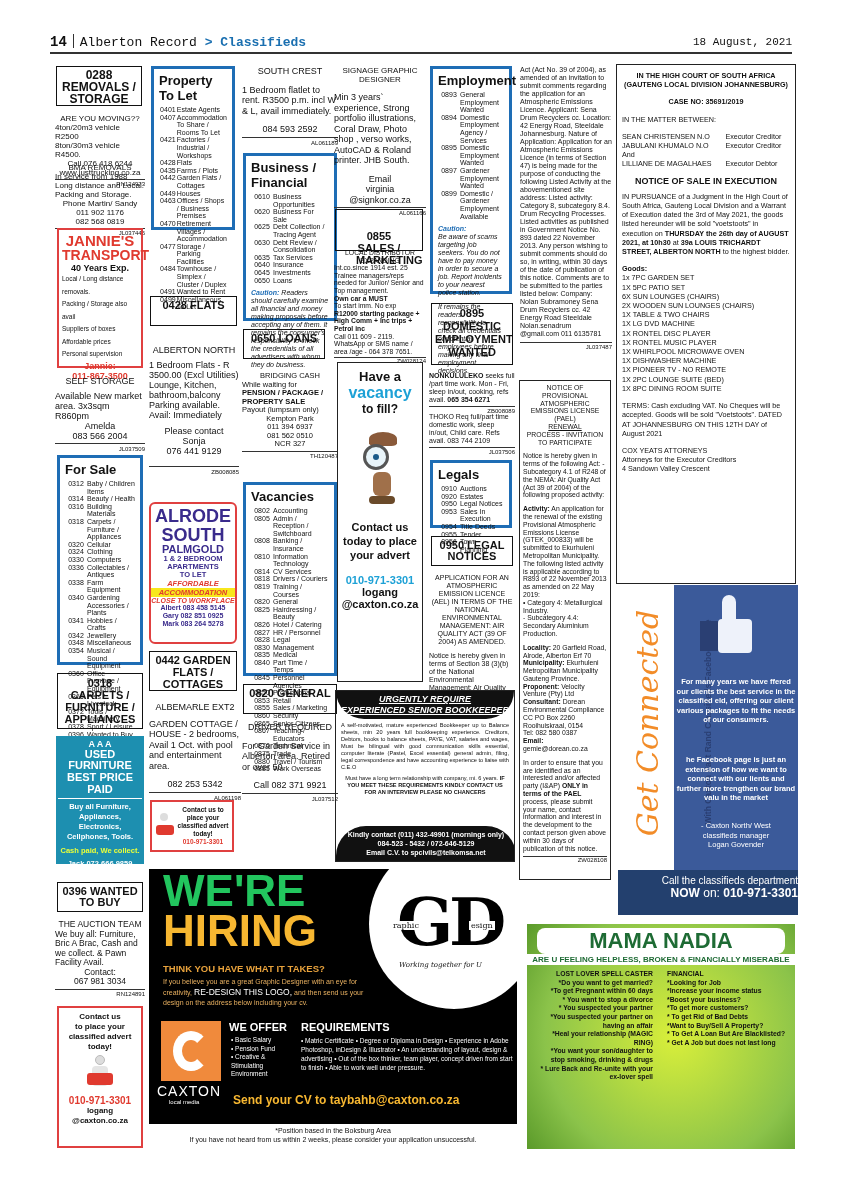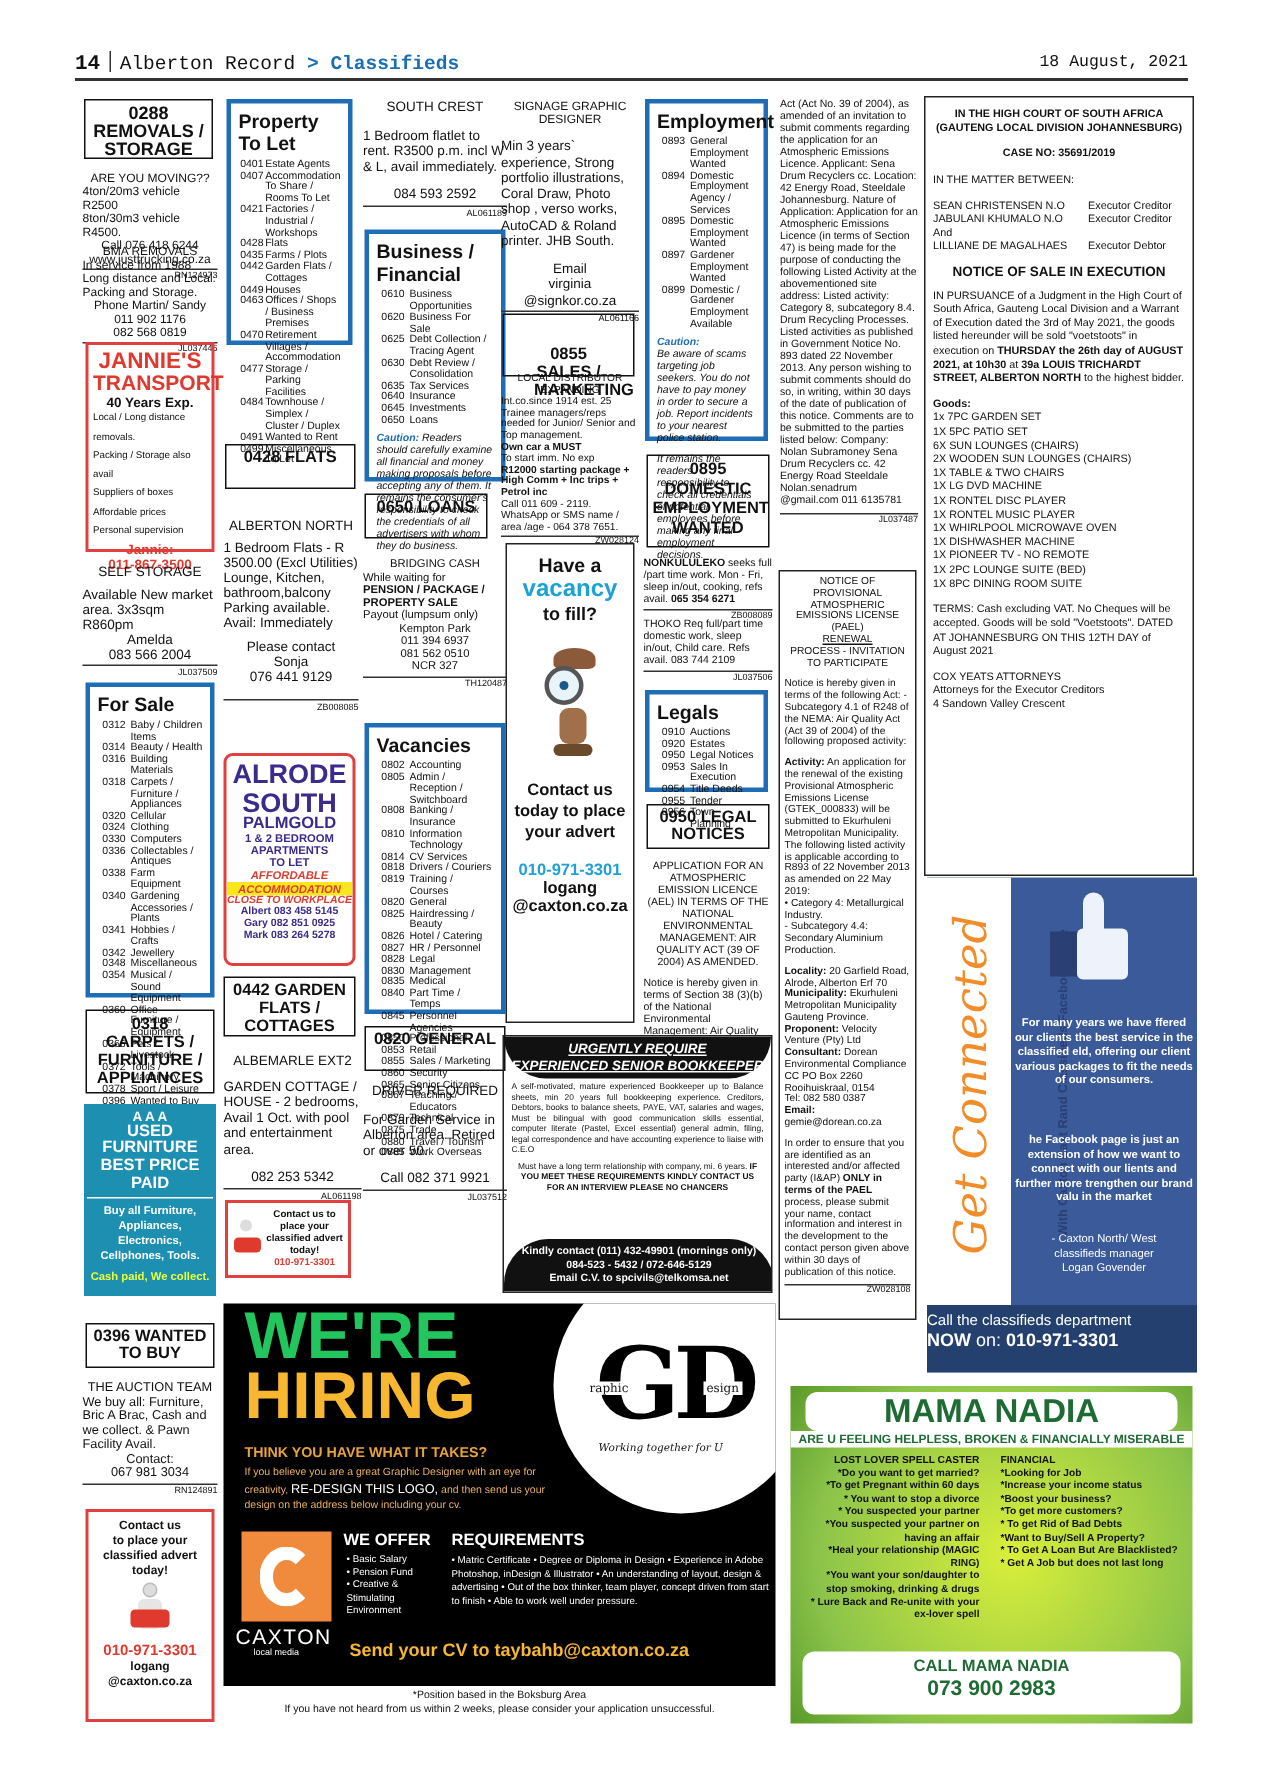--- a/index.html
+++ b/index.html
@@ -163,21 +163,21 @@
 </div>
 
 <div class="abs box" style="left:57px;top:673px;width:86px;height:56px;font-size:11px;line-height:12px;padding:3px">0318 CARPETS / FURNITURE / APPLIANCES</div>
 
 <div class="abs" style="left:56px;top:736px;width:88px;height:128px;background:#1d8fb0;color:#fff;text-align:center;padding:3px 2px">
   <div class="b" style="font-size:9px">A A A</div>
   <div class="b" style="font-size:11px;line-height:11px">USED FURNITURE</div>
   <div class="b" style="font-size:11px;line-height:12px;border-bottom:1px solid #fff;padding-bottom:3px">BEST PRICE PAID</div>
   <div class="b" style="font-size:7.5px;line-height:10px;margin-top:3px">Buy all Furniture, Appliances, Electronics, Cellphones, Tools.</div>
   <div class="b" style="font-size:7.5px;color:#eaff3a;margin-top:4px">Cash paid, We collect.</div>
-  <div class="b" style="font-size:7.5px;margin-top:20px">Jack 072 666 9859</div>
+  <div class="b" style="font-size:7.5px;margin-top:4px">Jack 072 666 9859</div>
   <div class="b" style="font-size:7.5px">Angelique 060 765 7974</div>
 </div>
 
 <div class="abs box" style="left:57px;top:882px;width:86px;height:30px;font-size:11px;line-height:11px;padding:3px">0396 WANTED TO BUY</div>
 
 <div class="abs ad" style="left:55px;top:920px;width:90px;font-size:8.5px;line-height:9.5px">
   <div class="t">THE AUCTION TEAM</div>
   <div>We buy all: Furniture, Bric A Brac, Cash and we collect. &amp; Pawn Facility Avail.</div>
   <div class="t">Contact:</div>
   <div class="t">067 981 3034</div>
@@ -691,21 +691,21 @@
     <div style="position:absolute;left:10px;top:24px;width:34px;height:34px;background:#eef2fa;border-radius:4px"></div>
     <div style="position:absolute;left:-8px;top:26px;width:18px;height:30px;background:#2a3f73"></div>
   </div>
   <div style="position:absolute;left:58px;top:92px;width:120px;text-align:center;font-weight:bold;font-size:7.5px;line-height:9.5px">For many years we have ffered our clients the best service in the classified eld, offering our client various packages to fit the needs of our consumers.</div>
   <div style="position:absolute;left:58px;top:170px;width:120px;text-align:center;font-weight:bold;font-size:7.5px;line-height:9.5px">he Facebook page is just an extension of how we want to connect with our lients and further more trengthen our brand valu in the market</div>
   <div style="position:absolute;left:58px;top:236px;width:120px;text-align:center;font-size:7.5px;line-height:9.5px">
     <div>- Caxton North/ West</div>
     <div>classifieds manager</div>
     <div>Logan Govender</div>
   </div>
-  <div style="position:absolute;left:0;top:285px;width:180px;height:45px;background:#23406e;text-align:left;padding-top:5px">
+  <div style="position:absolute;left:0;top:285px;width:180px;height:45px;background:#23406e;text-align:right;padding-top:5px">
     <div style="font-size:10px">Call the classifieds department</div>
     <div style="font-size:12px;font-weight:bold"><span>NOW</span> <span style="font-weight:normal">on:</span> <span>010-971-3301</span></div>
   </div>
 </div>
 
 <div class="abs" style="left:335px;top:690px;width:180px;height:172px;border:1px solid #222;overflow:hidden">
   <div style="background:#111;color:#fff;text-align:center;font-weight:bold;font-style:italic;font-size:9px;line-height:11px;padding:3px;border-radius:0 0 30px 30px;text-decoration:underline">
     <div>URGENTLY REQUIRE</div>
     <div>EXPERIENCED SENIOR BOOKKEEPER</div>
   </div>
@@ -774,17 +774,13 @@
           <div>*Increase your income status</div>
           <div>*Boost your business?</div>
           <div>*To get more customers?</div>
           <div>* To get Rid of Bad Debts</div>
           <div>*Want to Buy/Sell A Property?</div>
           <div>* To Get A Loan But Are Blacklisted?</div>
           <div>* Get A Job but does not last long</div>
         </div>
     </div>
   </div>
-  <div style="position:absolute;left:8px;bottom:6px;width:252px;height:42px;background:#fff;border-radius:8px;text-align:center;color:#1e6b34;font-weight:bold">
-    <div style="font-size:11px;margin-top:4px">CALL MAMA NADIA</div>
-    <div style="font-size:14px">073 900 2983</div>
-  </div>
 </div>
 
 </body></html>

